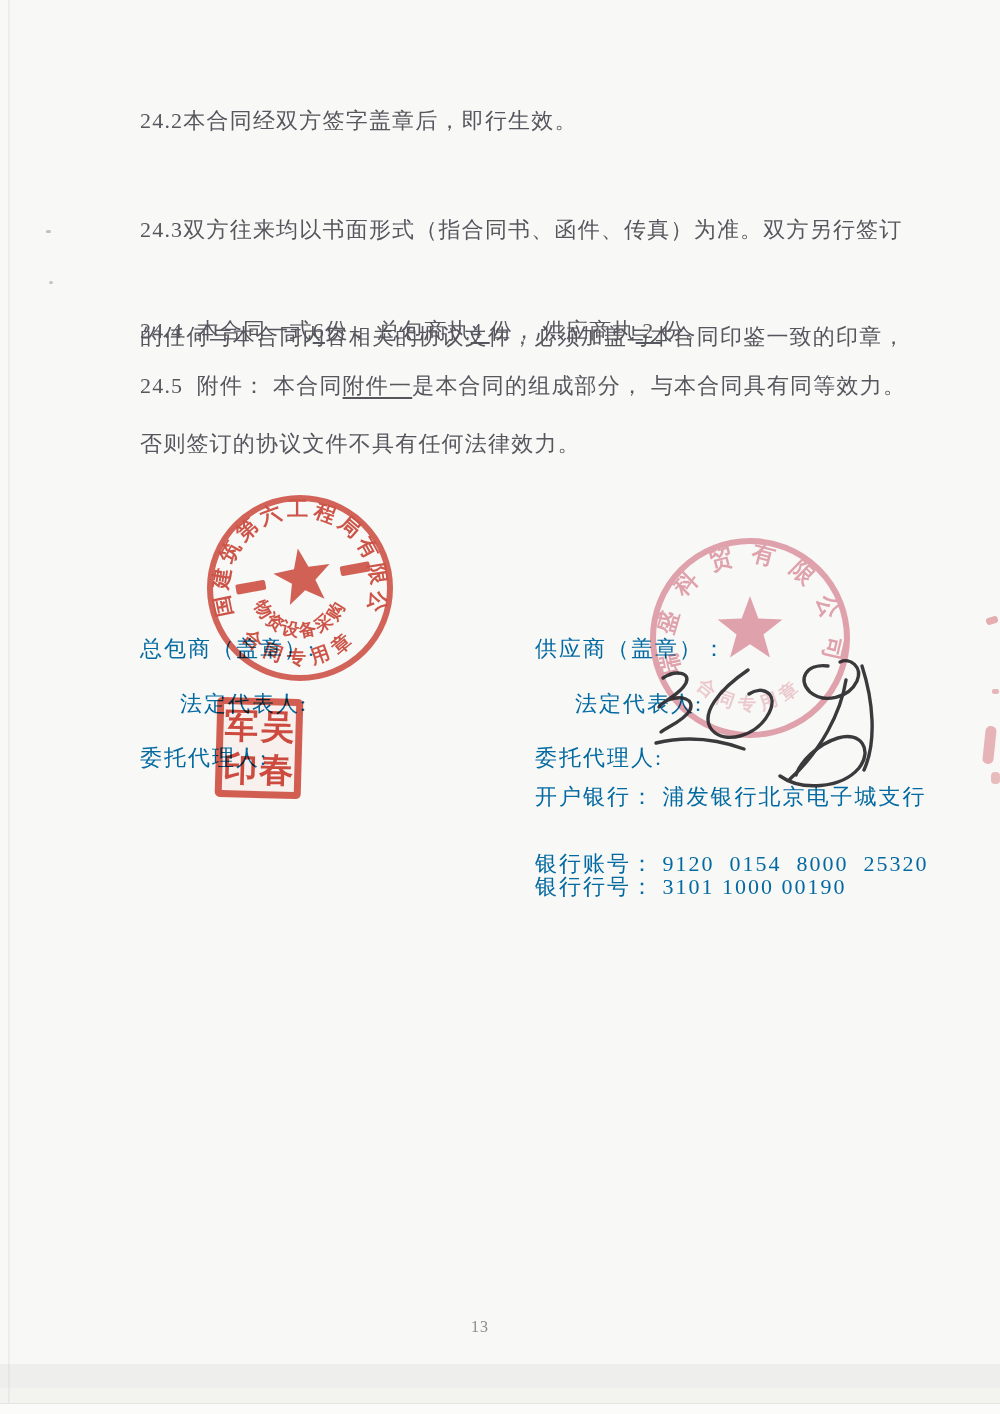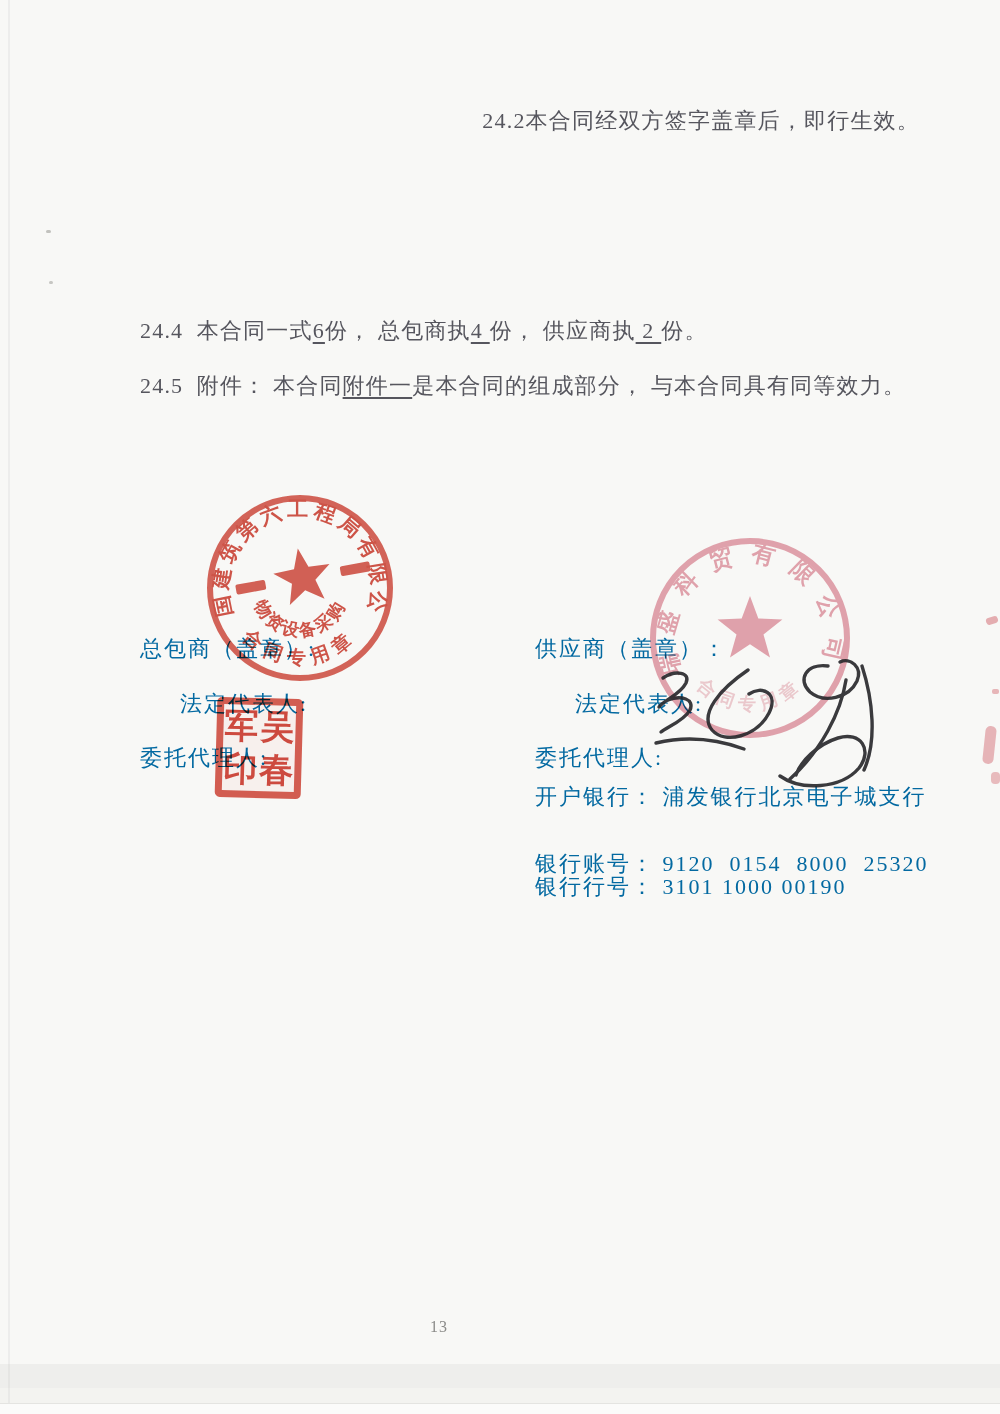--- a/index.html
+++ b/index.html
@@ -9,21 +9,21 @@
     background:#f8f8f6; overflow:hidden; margin:0 auto;
     font-family:"Liberation Serif","DejaVu Serif",serif;
     color:#50505a;
   }
   
   .clause {
     position:absolute; left:140px; width:780px;
     font-size:22px; letter-spacing:1.2px; white-space:pre;
     color:#56565e;
   }
-  .c242 { top:106px;text-align:right; }
+  .c242 { top:106px; }
   .c243 { top:150px; }
   .c243 .ln { line-height:55px; }
   .c244 { top:316px; }
   .c245 { top:371px; }
   .u { text-decoration:underline; text-underline-offset:4px; }
   
   .lbl {
     position:absolute; font-size:22px; letter-spacing:2px;
     white-space:pre; color:#0369a1;
   }
@@ -50,21 +50,21 @@
   }
   .name-seal span {
     font-size:34px; font-weight:700; color:rgba(206,58,45,.9);
     font-family:"Liberation Serif","DejaVu Serif",serif; line-height:1;
   }
   
   .signature { position:absolute; left:620px; top:610px; }
   
   .page-num {
     position:absolute; left:430px; top:1318px; width:100px;
-    font-size:16px; color:#8b8b89; letter-spacing:1px;
+    text-align:center; font-size:16px; color:#8b8b89; letter-spacing:1px;
   }
   
   .artifact { position:absolute; }
   .edge-line-v { left:8px; top:0; width:2px; height:1414px; background:rgba(150,150,148,.10); }
   .band1 { left:0; top:1364px; width:1000px; height:24px; background:rgba(170,170,165,.12); }
   .band2 { left:0; top:1388px; width:1000px; height:15px; background:rgba(180,180,176,.07); }
   .band3 { left:0; top:1403px; width:1000px; height:11px; background:#fbfbfa; border-top:1px solid #e4e4e1; }
   .speck1 { left:46px; top:230px; width:5px; height:3px; background:#96968f; border-radius:2px; opacity:.55; }
   .speck2 { left:49px; top:281px; width:4px; height:3px; background:#96968f; border-radius:2px; opacity:.5; }
   .red-a1 { left:986px; top:617px; width:12px; height:7px; background:rgba(204,82,92,.45); border-radius:3px; transform:rotate(-18deg); }
@@ -72,20 +72,25 @@
   .red-a3 { left:984px; top:726px; width:11px; height:38px; background:rgba(206,86,96,.42); border-radius:5px; transform:rotate(6deg); }
   .red-a4 { left:991px; top:772px; width:9px; height:12px; background:rgba(206,86,96,.38); border-radius:4px; }
 </style>
 </head>
 <body>
 
 <div class="page">
 
   <div class="clause c242">24.2本合同经双方签字盖章后，即行生效。</div>
 
+  <div class="clause c243">
+    <div class="ln">24.3双方往来均以书面形式（指合同书、函件、传真）为准。双方另行签订</div>
+    <div class="ln">的任何与本合同内容相关的协议文件，必须加盖与本合同印鉴一致的印章，</div>
+    <div class="ln">否则签订的协议文件不具有任何法律效力。</div>
+  </div>
 
   <div class="clause c244"><span>24.4  本合同一式</span><span class="u">6</span><span>份， 总包商执</span><span class="u">4 </span><span>份， 供应商执</span><span class="u"> 2 </span><span>份。</span></div>
 
   <div class="clause c245"><span>24.5  附件： 本合同</span><span class="u">附件一</span><span>是本合同的组成部分， 与本合同具有同等效力。</span></div>
 
   <div class="lbl colL rowParty">总包商（盖章）:</div>
   <div class="lbl colL rowLegal">法定代表人:</div>
   <div class="lbl colL rowAgent">委托代理人:</div>
 
   <div class="lbl colR rowParty">供应商（盖章）：</div>

